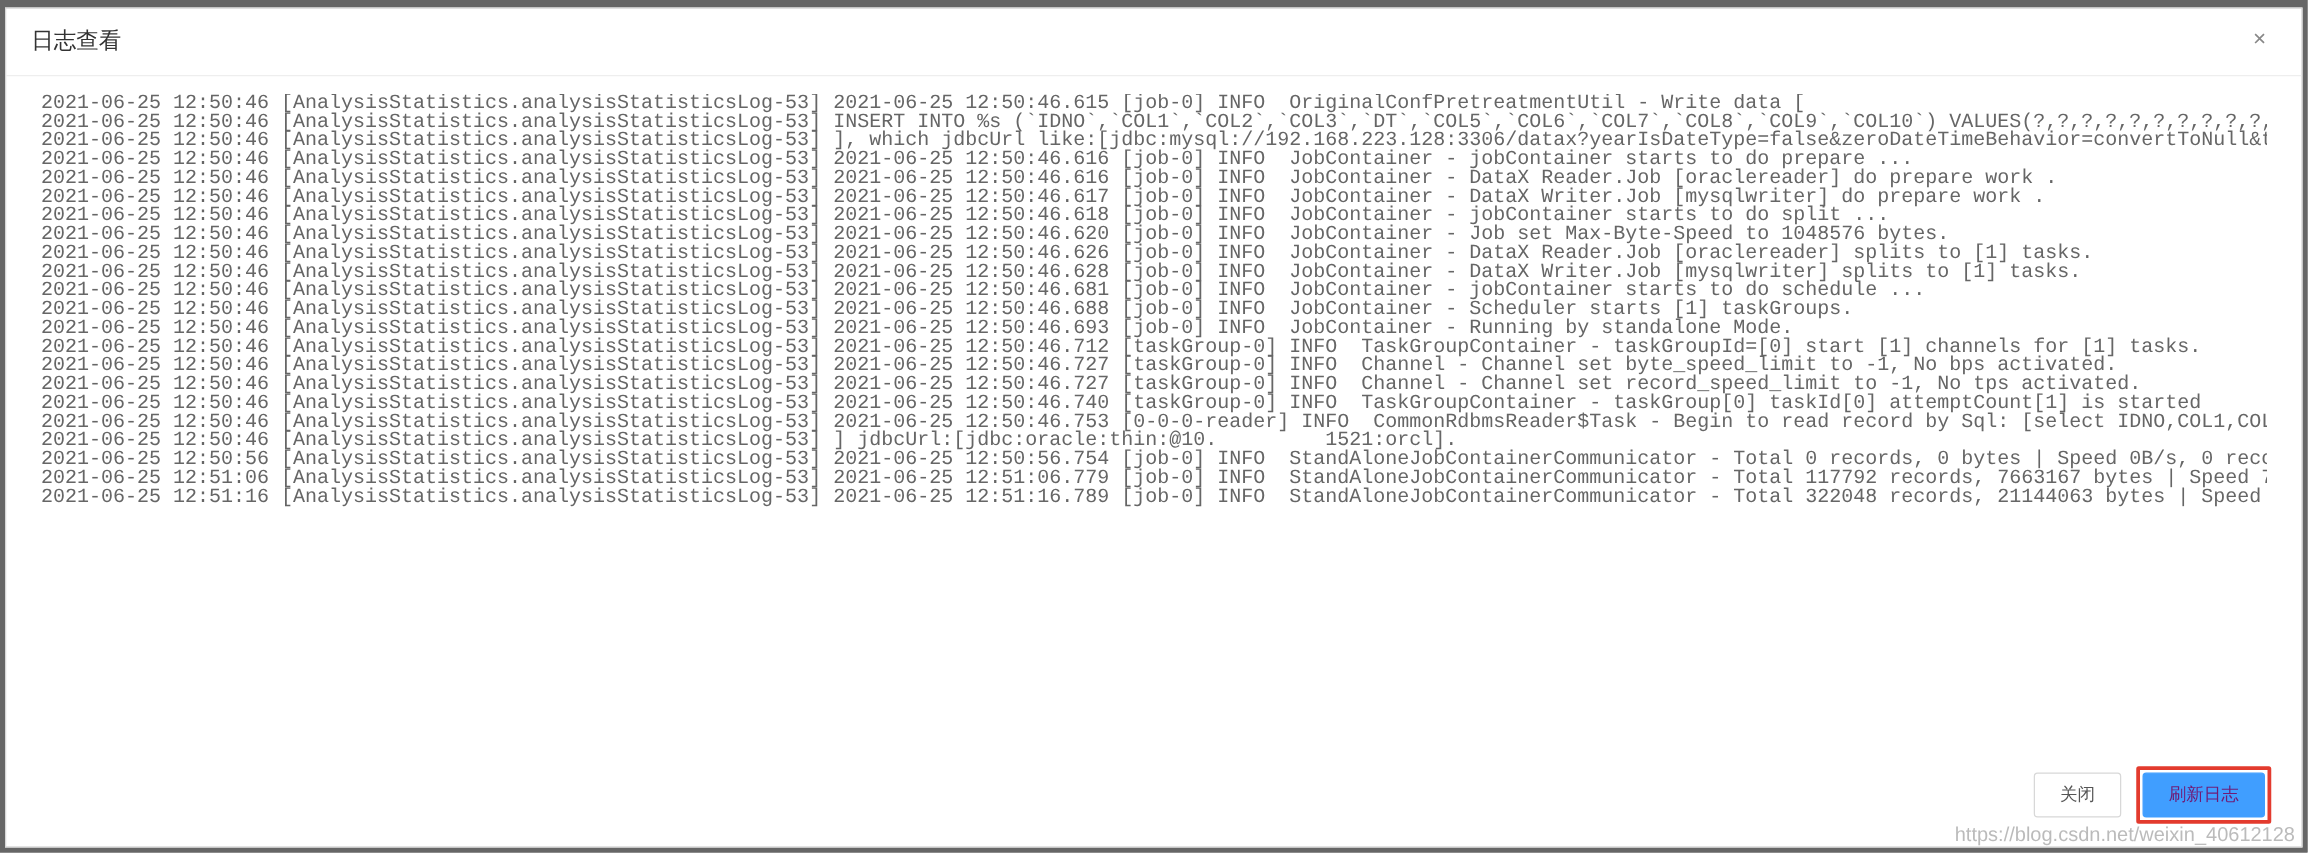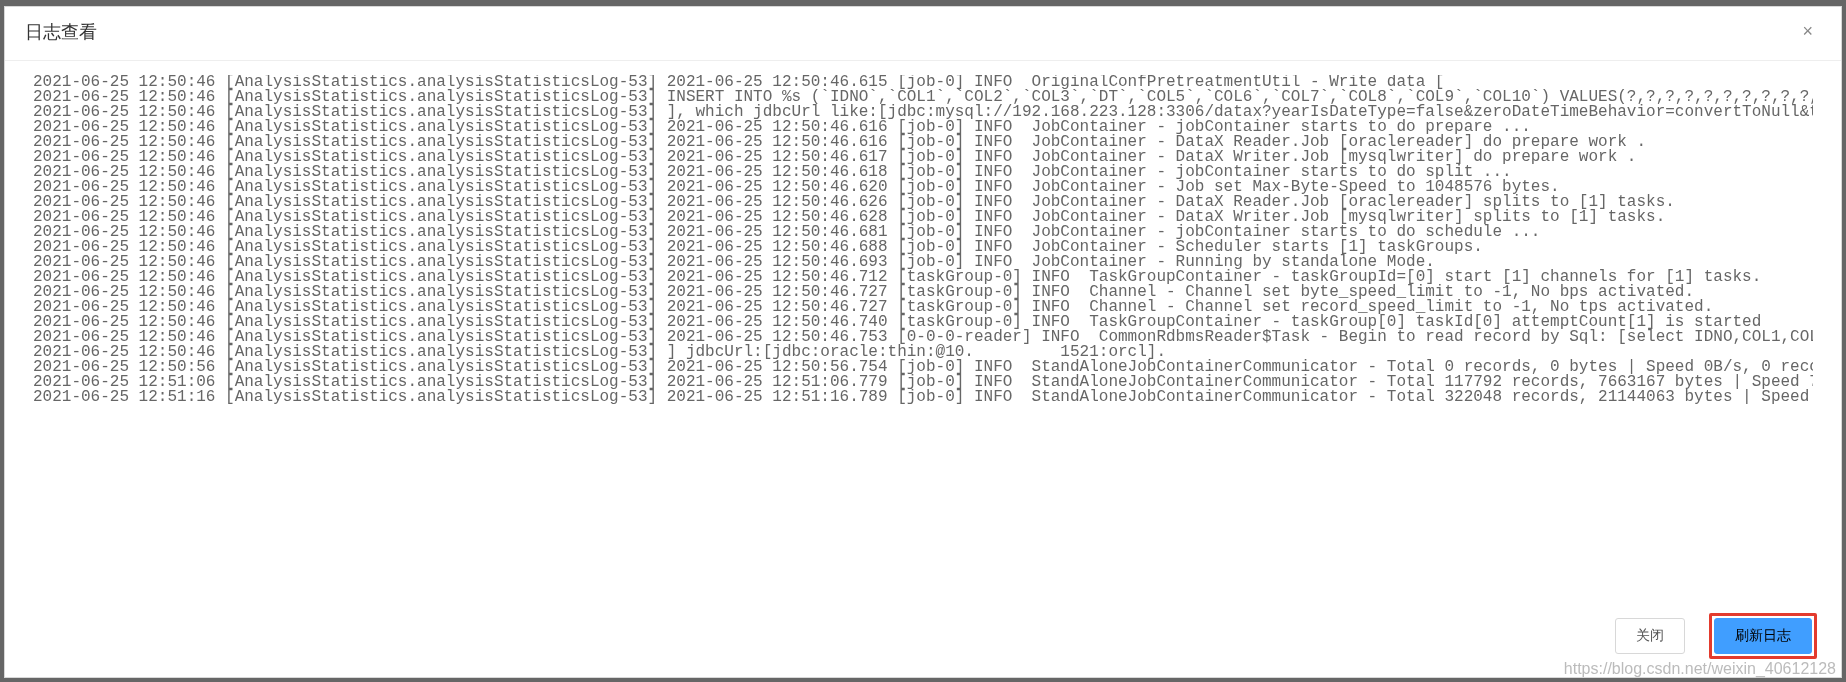--- a/index.html
+++ b/index.html
@@ -53,39 +53,39 @@
   }
   
   .log-container::-webkit-scrollbar { height: 12px; width: 12px; }
   .log-container::-webkit-scrollbar-track { background: #f1f1f1; }
   .log-container::-webkit-scrollbar-thumb { background: #c1c1c1; }
   .modal-footer {
     display: flex;
     justify-content: flex-end;
     align-items: center;
     padding: 16px 24px 18px 24px;
-    gap: 24px;
+    gap: 12px;
   }
   .btn {
     display: inline-flex;
     align-items: center;
     justify-content: center;
     height: 36px;
     padding: 0 20px;
     font-size: 14px;
     border-radius: 3px;
     cursor: pointer;
     border: 1px solid #d8d8d8;
     background: #fff;
     color: #555;
   }
   .btn-primary {
     background: #409eff;
     border: 1px solid #409eff;
-    color: #000000;
+    color: #701a75;
   }
   .highlight-box {
     border: 3px solid #e33b2e;
     padding: 2px;
     border-radius: 2px;
     display: inline-flex;
   }
   .watermark {
     position: absolute;
     bottom: 4px;

